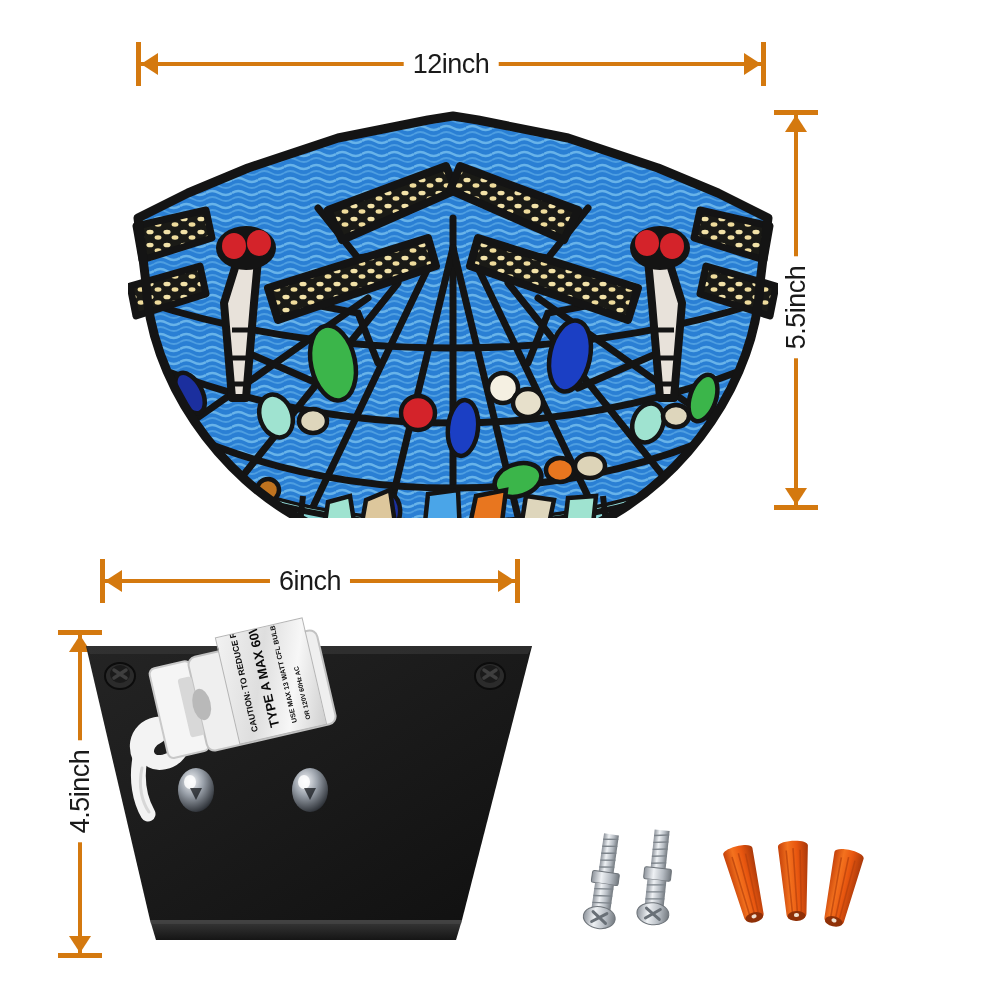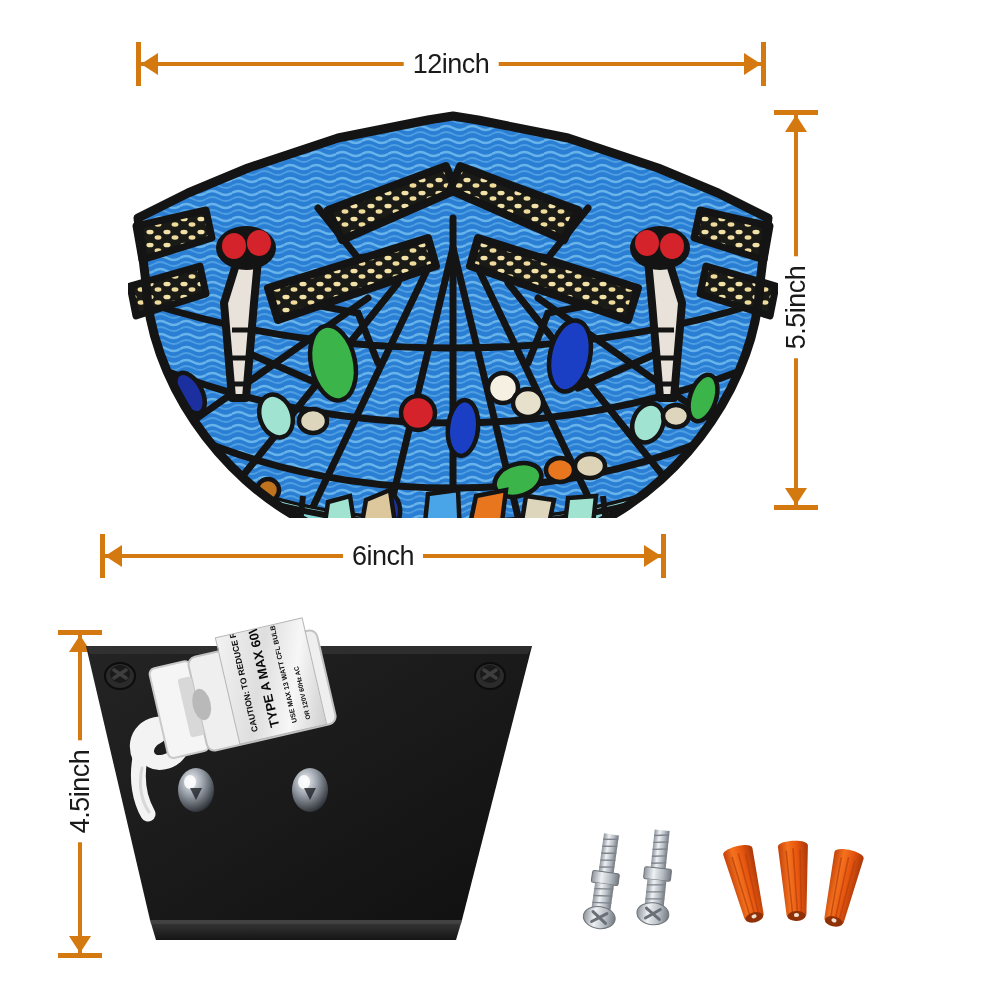--- a/index.html
+++ b/index.html
@@ -293,21 +293,21 @@
           <path d="M8,128 L78,112 L84,140 L14,162 Z" fill="url(#wingCells)" stroke="#141414" stroke-width="7" stroke-linejoin="round"></path>
           <path d="M2,188 L72,168 L78,196 L8,218 Z" fill="url(#wingCells)" stroke="#141414" stroke-width="7" stroke-linejoin="round"></path>
         </g>
       </g>
 
       <path d="M18,185 L10,120 L60,95 L120,70 L210,40 L300,22 L325,18 L350,22 L440,40 L530,70 L590,95 L640,120 L632,185
                C628,280 560,380 470,425 L400,450 L325,458 L250,450 L180,425 C90,380 22,280 18,185 Z" fill="none" stroke="#141414" stroke-width="9" stroke-linejoin="round"></path>
     </svg>
   </div>
 
-  <div class="dim-h" style="left:100px; top:534px; width:566px;">
+  <div class="dim-h" style="left:100px; top:559px; width:420px;">
     <div class="dim-cap-v" style="left:0;"></div>
     <div class="dim-cap-v" style="right:0;"></div>
     <div class="dim-line-h" style="left:5px; right:5px;"></div>
     <div class="arrow-left" style="left:5px;"></div>
     <div class="arrow-right" style="right:5px;"></div>
     <div class="dim-label-h" style="left:50%; transform:translate(-50%,-50%);">6inch</div>
   </div>
 
   <div class="dim-v" style="left:58px; top:630px; height:328px;">
     <div class="dim-cap-h" style="top:0;"></div>

